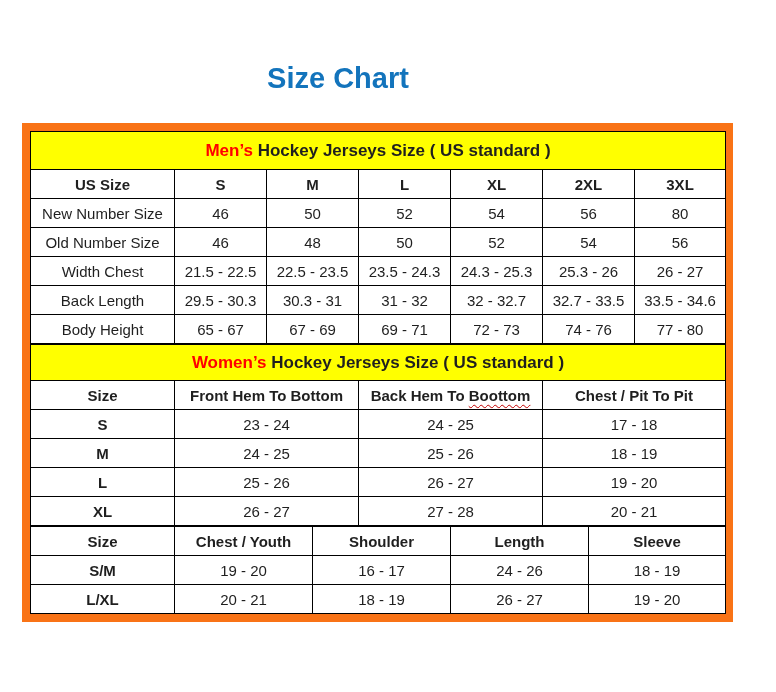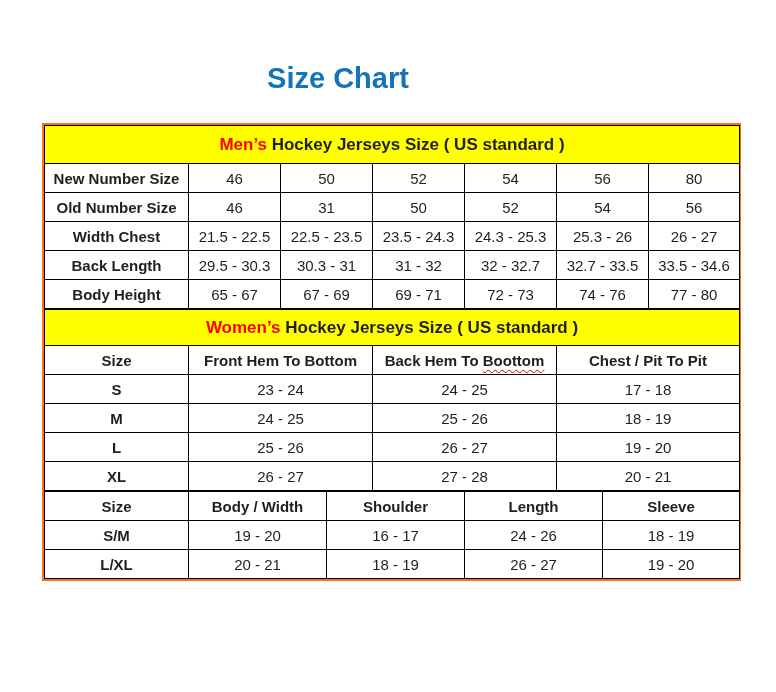--- a/index.html
+++ b/index.html
@@ -17,23 +17,23 @@
     margin: 0;
     padding-top: 62px;
     padding-bottom: 28px;
     text-align: center;
     font-size: 29px;
     font-weight: bold;
     color: #1374bc;
     letter-spacing: 0px;
   }
   .chart-wrap {
-    margin-left: 42px;
+    margin-left: 22px;
     width: 695px;
-    border: 2px solid #f97316;
+    border: 8px solid #f97316;
     box-sizing: content-box;
   }
   table {
     border-collapse: collapse;
     table-layout: fixed;
     width: 695px;
   }
   td, th {
     border: 1px solid #000000;
     text-align: center;
@@ -47,21 +47,21 @@
   tr.section-row td {
     background: #ffff00;
     font-weight: bold;
     font-size: 17px;
     height: 37px;
   }
   tr.section-row.womens td { height: 35px; }
   tr.section-row.youth td { height: 31px; }
   .accent { color: #ff0000; }
   .colhead, .rowlabel { font-weight: bold; }
-  .plain-label { font-weight: bold; }
+  .plain-label { font-weight: normal; }
   .squiggle {
     text-decoration-line: underline;
     text-decoration-style: wavy;
     text-decoration-color: #c00000;
     text-decoration-thickness: 1px;
     text-underline-offset: 3px;
     text-align: center;
   }
 </style>
 </head>
@@ -81,32 +81,41 @@
           <col style="width:92px">
           <col style="width:92px">
           <col style="width:92px">
           <col style="width:91px">
       </colgroup>
       <tbody>
           <tr class="section-row">
         <td colspan="7"><span class="accent">Men’s</span><span> Hockey Jerseys Size ( US standard )</span></td>
       </tr>
       <tr>
+        <td class="colhead">US Size</td>
+        <td class="colhead">S</td>
+        <td class="colhead">M</td>
+        <td class="colhead">L</td>
+        <td class="colhead">XL</td>
+        <td class="colhead">2XL</td>
+        <td class="colhead">3XL</td>
+      </tr>
+      <tr>
         <td class="plain-label">New Number Size</td>
         <td>46</td>
         <td>50</td>
         <td>52</td>
         <td>54</td>
         <td>56</td>
         <td>80</td>
       </tr>
       <tr>
         <td class="plain-label">Old Number Size</td>
         <td>46</td>
-        <td>31</td>
+        <td>48</td>
         <td>50</td>
         <td>52</td>
         <td>54</td>
         <td>56</td>
       </tr>
       <tr>
         <td class="plain-label">Width Chest</td>
         <td>21.5 - 22.5</td>
         <td>22.5 - 23.5</td>
         <td>23.5 - 24.3</td>
@@ -183,21 +192,21 @@
       <colgroup>
         <col style="width:144px">
           <col style="width:138px">
           <col style="width:138px">
           <col style="width:138px">
           <col style="width:137px">
       </colgroup>
       <tbody>
       <tr>
         <td class="colhead">Size</td>
-        <td class="colhead">Body / Width</td>
+        <td class="colhead">Chest / Youth</td>
         <td class="colhead">Shoulder</td>
         <td class="colhead">Length</td>
         <td class="colhead">Sleeve</td>
       </tr>
       <tr>
         <td class="rowlabel">S/M</td>
         <td>19 - 20</td>
         <td>16 - 17</td>
         <td>24 - 26</td>
         <td>18 - 19</td>

